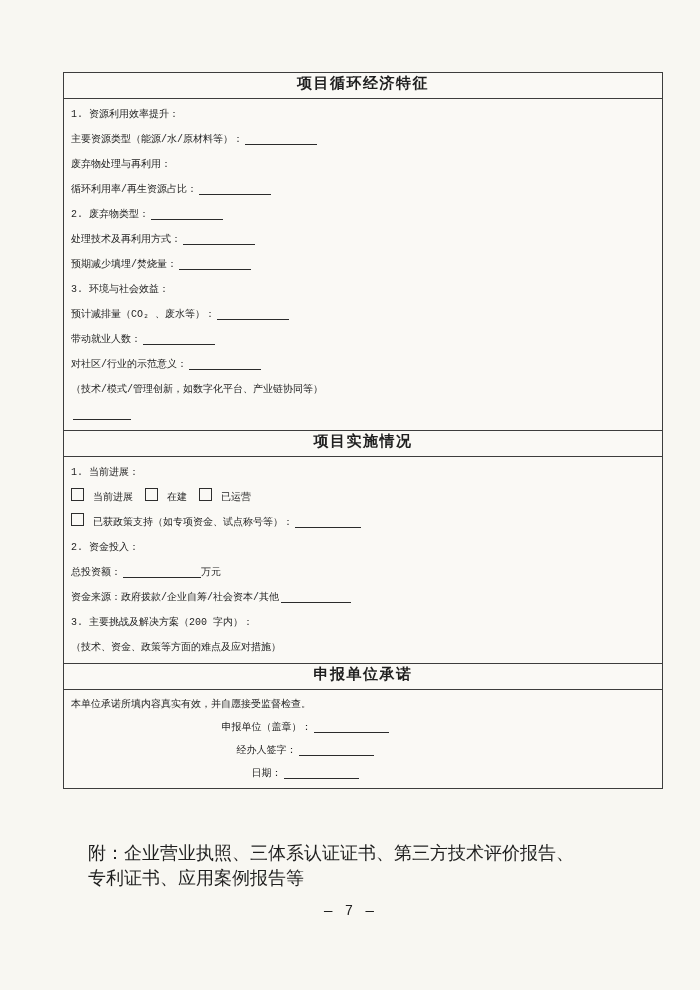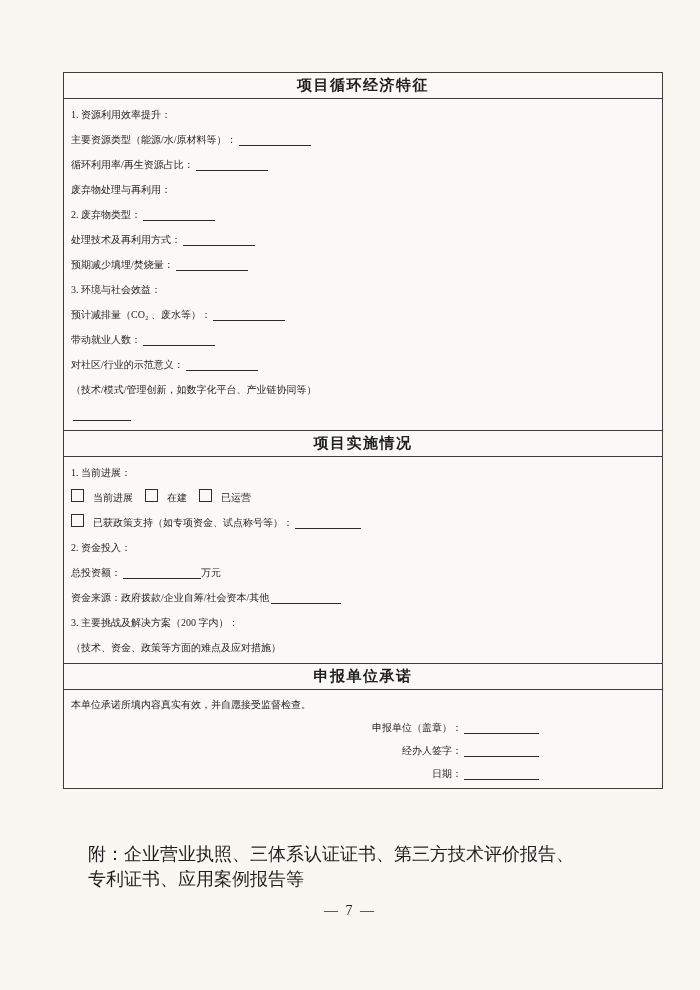--- a/index.html
+++ b/index.html
@@ -11,20 +11,21 @@
     height: 990px;
     background: #f8f7f2;
     font-family: "Liberation Serif", "DejaVu Serif", serif;
     color: #1f1f1f;
     overflow: hidden;
   }
   .page {
     position: relative;
     width: 700px;
     height: 722px;
+    font-family: Liberation Mono, monospace;
   }
   .form-table {
     position: absolute;
     left: 63px;
     top: 72px;
     width: 598px;
     border: 1px solid #3d3d3d;
     background: #faf9f5;
   }
   .section-header {
@@ -45,21 +46,21 @@
     border-bottom: none;
   }
   .line {
     line-height: 25px;
     white-space: nowrap;
   }
   .body-2 .line {
     line-height: 23px;
   }
   .line.right {
-    text-align: right;
+    text-align: center;
     padding-right: 115px;
   }
   .blank {
     display: inline-block;
     height: 1em;
     border-bottom: 1px solid #2b2b2b;
     vertical-align: -3px;
     margin-left: 2px;
   }
   .cb {
@@ -96,22 +97,22 @@
 </style>
 </head>
 <body>
 
 <div class="page">
   <div class="form-table" id="form-table">
       <div class="section-header">项目循环经济特征</div>
       <div class="section-body body-0">
         <div class="line"><span class="seg-text">1. 资源利用效率提升：</span></div>
         <div class="line"><span class="seg-text">主要资源类型（能源/水/原材料等）：</span><span class="blank" style="width: 72px;"></span></div>
+        <div class="line"><span class="seg-text">废弃物处理与再利用：</span></div>
         <div class="line"><span class="seg-text">循环利用率/再生资源占比：</span><span class="blank" style="width: 72px;"></span></div>
-        <div class="line"><span class="seg-text">废弃物处理与再利用：</span></div>
         <div class="line"><span class="seg-text">2. 废弃物类型：</span><span class="blank" style="width: 72px;"></span></div>
         <div class="line"><span class="seg-text">处理技术及再利用方式：</span><span class="blank" style="width: 72px;"></span></div>
         <div class="line"><span class="seg-text">预期减少填埋/焚烧量：</span><span class="blank" style="width: 72px;"></span></div>
         <div class="line"><span class="seg-text">3. 环境与社会效益：</span></div>
         <div class="line"><span class="seg-text">预计减排量（CO₂ 、废水等）：</span><span class="blank" style="width: 72px;"></span></div>
         <div class="line"><span class="seg-text">带动就业人数：</span><span class="blank" style="width: 72px;"></span></div>
         <div class="line"><span class="seg-text">对社区/行业的示范意义：</span><span class="blank" style="width: 72px;"></span></div>
         <div class="line"><span class="seg-text">（技术/模式/管理创新，如数字化平台、产业链协同等）</span></div>
         <div class="line"><span class="blank" style="width: 58px;"></span></div>
       </div>

